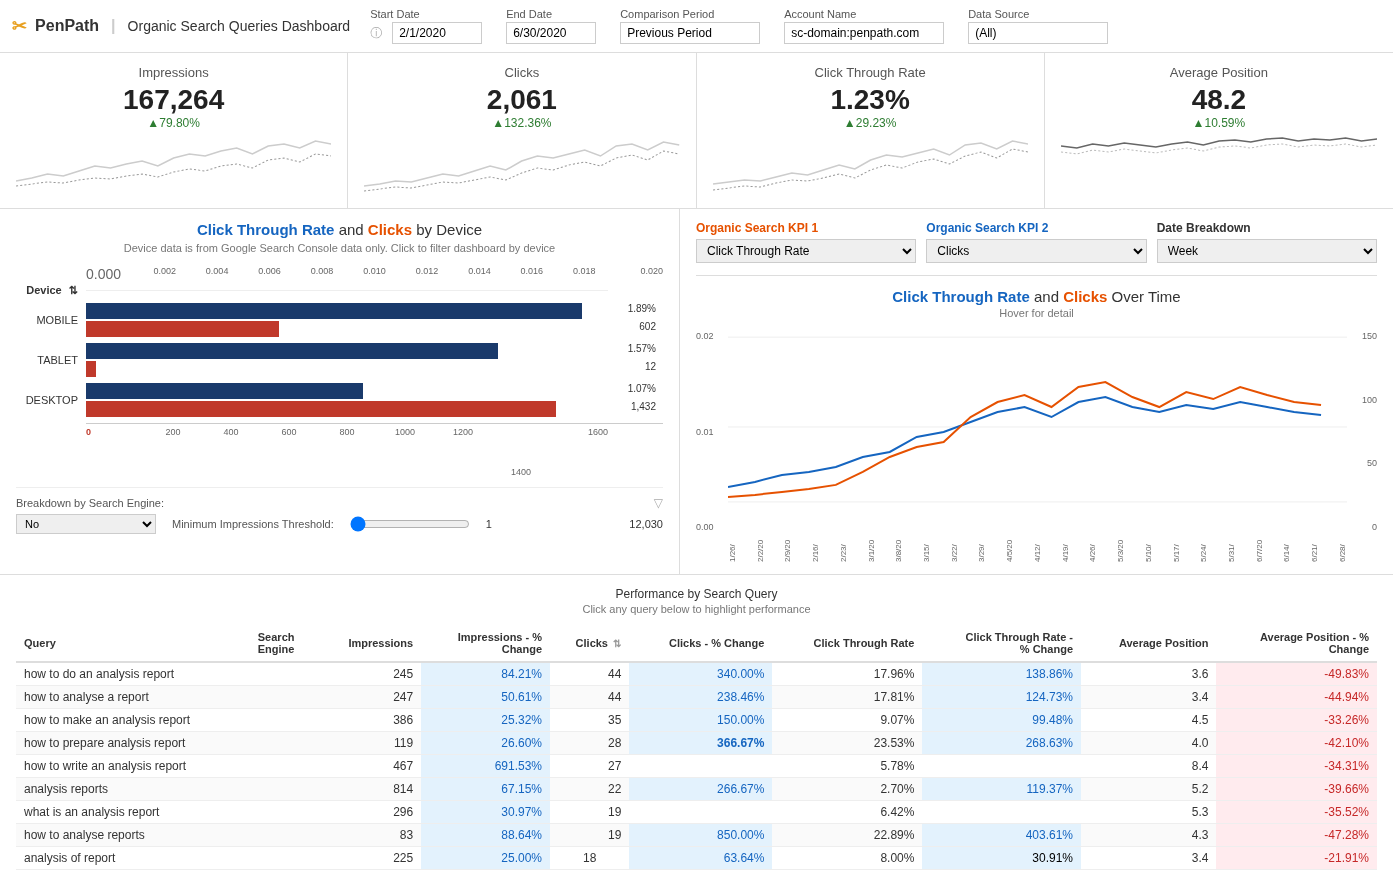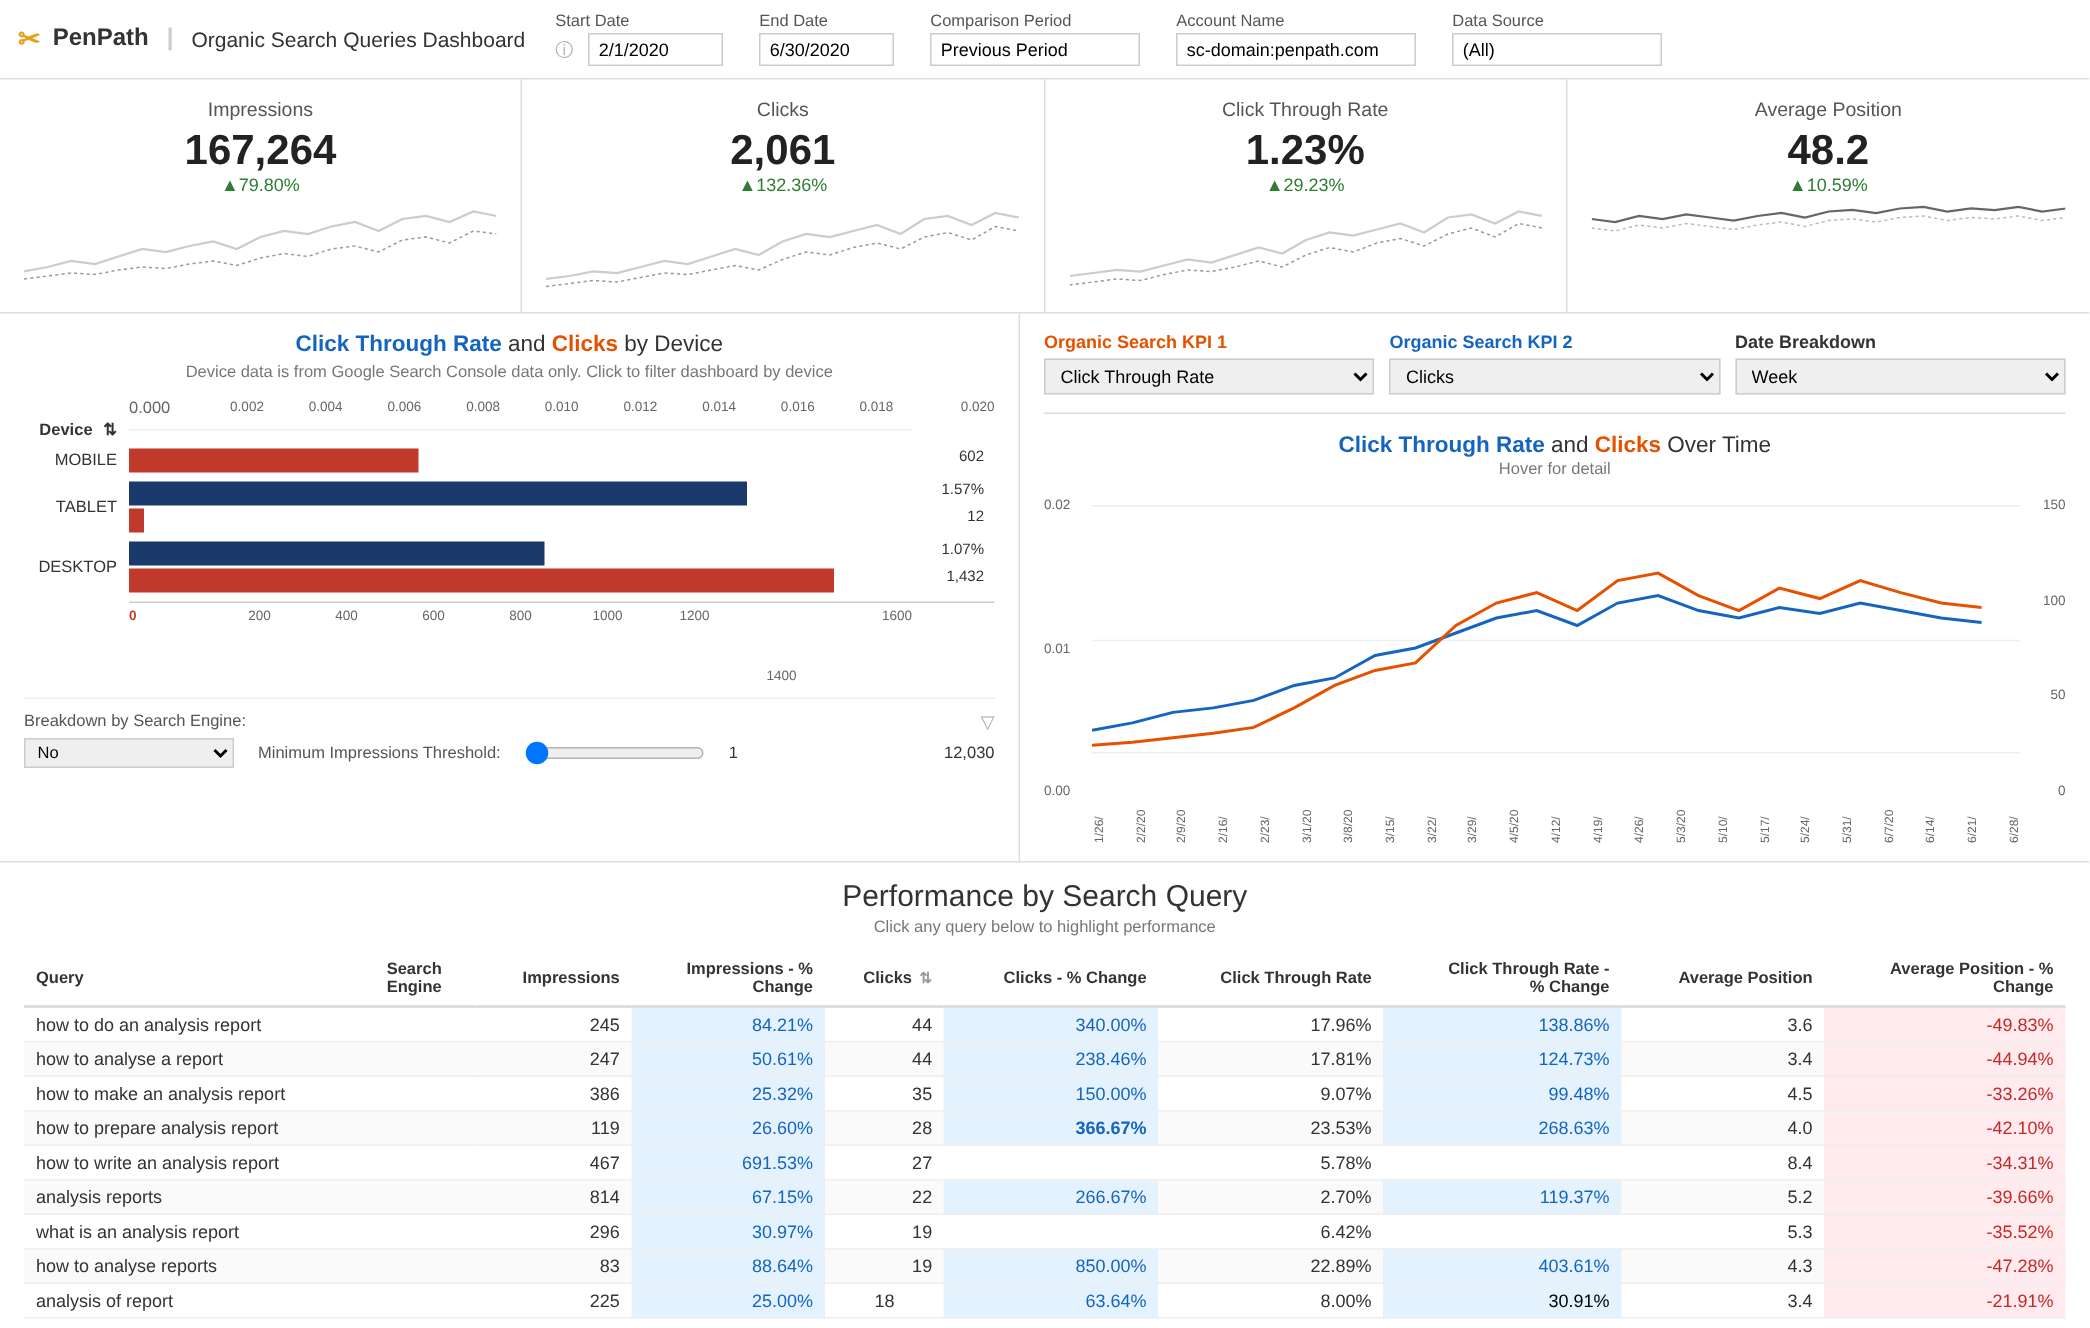--- a/index.html
+++ b/index.html
@@ -53,21 +53,21 @@
     .kpi-selectors { display: grid; grid-template-columns: 1fr 1fr 1fr; gap: 10px; margin-bottom: 12px; border-bottom: 1px solid #ddd; padding-bottom: 12px; }
     .kpi-selector-group { }
     .kpi-selector-title { font-size: 12px; font-weight: bold; color: #e65100; margin-bottom: 4px; }
     .kpi-selector-select { border: 1px solid #ccc; padding: 3px 6px; font-size: 12px; width: 100%; }
 
     .line-chart-title { text-align: center; font-size: 15px; margin-bottom: 2px; }
     .line-chart-subtitle { text-align: center; font-size: 11px; color: #777; margin-bottom: 8px; }
 
     
     .table-section { padding: 12px 16px; border-top: 1px solid #ddd; }
-    .table-title { text-align: center; font-size: 20px; margin-bottom: 2px; }
+    .table-title { text-align: center; font-size: 12px; margin-bottom: 2px; }
     .table-subtitle { text-align: center; font-size: 11px; color: #777; margin-bottom: 10px; }
     table { width: 100%; border-collapse: collapse; font-size: 12px; }
     th { padding: 6px 8px; text-align: left; border-bottom: 2px solid #ddd; font-weight: bold; background: #fff; font-size: 11px; }
     th.right { text-align: right; }
     td { padding: 4px 8px; border-bottom: 1px solid #eee; }
     tr:nth-child(even) { background: #fafafa; }
     .sort-icon { font-size: 10px; color: #999; margin-left: 2px; }
   </style>
 </head>
 <body>
@@ -168,21 +168,21 @@
   <div class="left-panel">
     <div class="chart-title">
       <span class="blue">Click Through Rate</span>
       <span> and </span>
       <span class="orange">Clicks</span>
       <span> by Device</span>
     </div>
     <div class="chart-subtitle">Device data is from Google Search Console data only. Click to filter dashboard by device</div>
 
     <div style="display:flex; margin-left:70px; margin-bottom:2px;">
-      <div style="font-size:11px; color:#666; flex:1; text-align:left;">0.000</div>
+      <div style="font-size:14px; color:#666; flex:1; text-align:left;">0.000</div>
       <div style="font-size:9px; color:#666; flex:1; text-align:center;">0.002</div>
       <div style="font-size:9px; color:#666; flex:1; text-align:center;">0.004</div>
       <div style="font-size:9px; color:#666; flex:1; text-align:center;">0.006</div>
       <div style="font-size:9px; color:#666; flex:1; text-align:center;">0.008</div>
       <div style="font-size:9px; color:#666; flex:1; text-align:center;">0.010</div>
       <div style="font-size:9px; color:#666; flex:1; text-align:center;">0.012</div>
       <div style="font-size:9px; color:#666; flex:1; text-align:center;">0.014</div>
       <div style="font-size:9px; color:#666; flex:1; text-align:center;">0.016</div>
       <div style="font-size:9px; color:#666; flex:1; text-align:center;">0.018</div>
       <div style="font-size:9px; color:#666; flex:1; text-align:right;">0.020</div>
@@ -194,20 +194,24 @@
         <div style="width:70px; font-size:11px; font-weight:bold; text-align:right; padding-right:8px;">
           <span>Device</span>
           <span style="margin-left:4px; cursor:pointer;">⇅</span>
         </div>
         <div style="flex:1; height:1px; background:#eee;"></div>
       </div>
 
       <div class="bar-row">
         <div class="bar-label">MOBILE</div>
         <div style="flex:1; position:relative;">
+          <div style="position:relative; height:16px; margin-bottom:2px;">
+            <div style="width:95%; height:16px; background:#1a3a6b;"></div>
+            <span style="position:absolute; right:-48px; top:0; font-size:10px; color:#333;">1.89%</span>
+          </div>
           <div style="position:relative; height:16px;">
             <div style="width:37%; height:16px; background:#c0392b;"></div>
             <span style="position:absolute; right:-48px; top:0; font-size:10px; color:#333;">602</span>
           </div>
         </div>
       </div>
 
       <div class="bar-row">
         <div class="bar-label">TABLET</div>
         <div style="flex:1; position:relative;">

